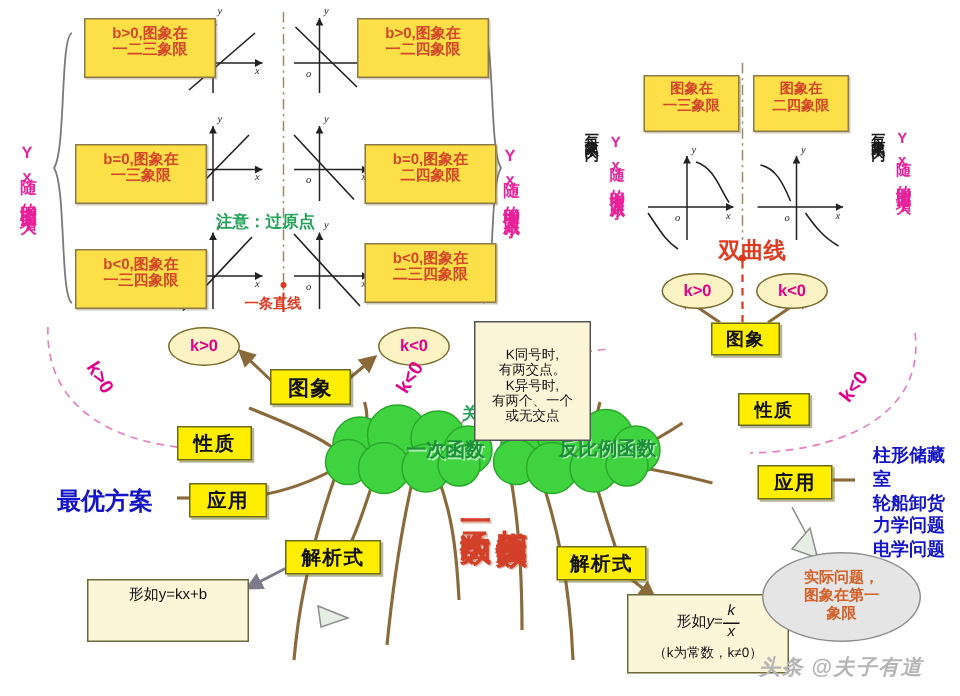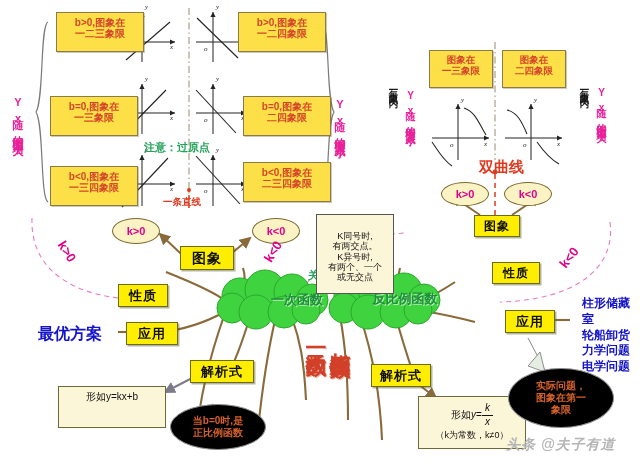--- a/index.html
+++ b/index.html
@@ -25,21 +25,21 @@
   .vpink{color:#e8219a;font-weight:bold;text-align:center;line-height:1.0;
          writing-mode:vertical-rl;text-orientation:upright;letter-spacing:2px;}
   .vblack{color:#1a1a1a;font-weight:bold;line-height:1.0;
           writing-mode:vertical-rl;text-orientation:upright;letter-spacing:2px;}
   .vred{color:#d2402a;font-weight:bold;line-height:1.0;
         writing-mode:vertical-rl;text-orientation:upright;letter-spacing:1px;
         text-shadow:1px 1px 0 rgba(200,120,90,.5);}
   .redlabel{color:#e03a20;font-weight:bold;}
   .greenlabel{color:#23a35a;font-weight:bold;}
   .bluelabel{color:#1414c8;font-weight:bold;}
-  .callout{background:#000000;border:1.2px solid #8e8e8e;border-radius:50%;
+  .callout{background:#e5e5e5;border:1.2px solid #8e8e8e;border-radius:50%;
            color:#d4602a;font-weight:bold;text-align:center;line-height:1.2;
            display:flex;align-items:center;justify-content:center;}
   .kxnote{background:#fcf6d8;border:1.3px solid #555;color:#111;
           text-align:center;line-height:1.15;}
   .wm{color:#b5b5b5;font-weight:bold;font-style:italic;letter-spacing:1px;}
   .formula{background:#fcf6d8;border:1.3px solid #6a6a3a;color:#111;
            text-align:center;line-height:1.25;}
   .frac{display:inline-block;vertical-align:middle;text-align:center;}
   .frac .num{display:block;border-bottom:1px solid #111;padding:0 3px;font-style:italic;}
   .frac .den{display:block;padding:0 3px;font-style:italic;}
@@ -317,24 +317,20 @@
 
   <div class="abs vred" style="left:306px;top:336px;height:124px;font-size:21px;">一次函数</div>
   <div class="abs vred" style="left:330px;top:336px;height:128px;font-size:21px;">与反比例函数</div>
 
   <div class="abs bluelabel" style="left:38px;top:324px;font-size:16px;">最优方案</div>
 
   <div class="abs formula" style="left:58px;top:386px;width:106px;height:36px;font-size:10px;padding-top:4px;">
     <div>形如y=kx+b</div>
   </div>
 
-  <div class="abs callout" style="left:170px;top:404px;width:94px;height:44px;font-size:10px;flex-direction:column;">
-    <div>当b=0时,是</div>
-    <div>正比例函数</div>
-  </div>
 
   <div class="abs formula" style="left:418px;top:396px;width:106px;height:46px;font-size:10px;padding-top:5px;">
     <div style="white-space:nowrap;">
       <span>形如</span><span style="font-style:italic;">y</span><span>=</span><span class="frac"><span class="num">k</span><span class="den">x</span></span>
     </div>
     <div style="font-size:9px;margin-top:2px;">（k为常数，k≠0）</div>
   </div>
 
   <div class="abs bluelabel" style="left:572px;top:296px;font-size:12px;line-height:1.32;margin-left:10px;">
     <div>柱形储藏室</div>

